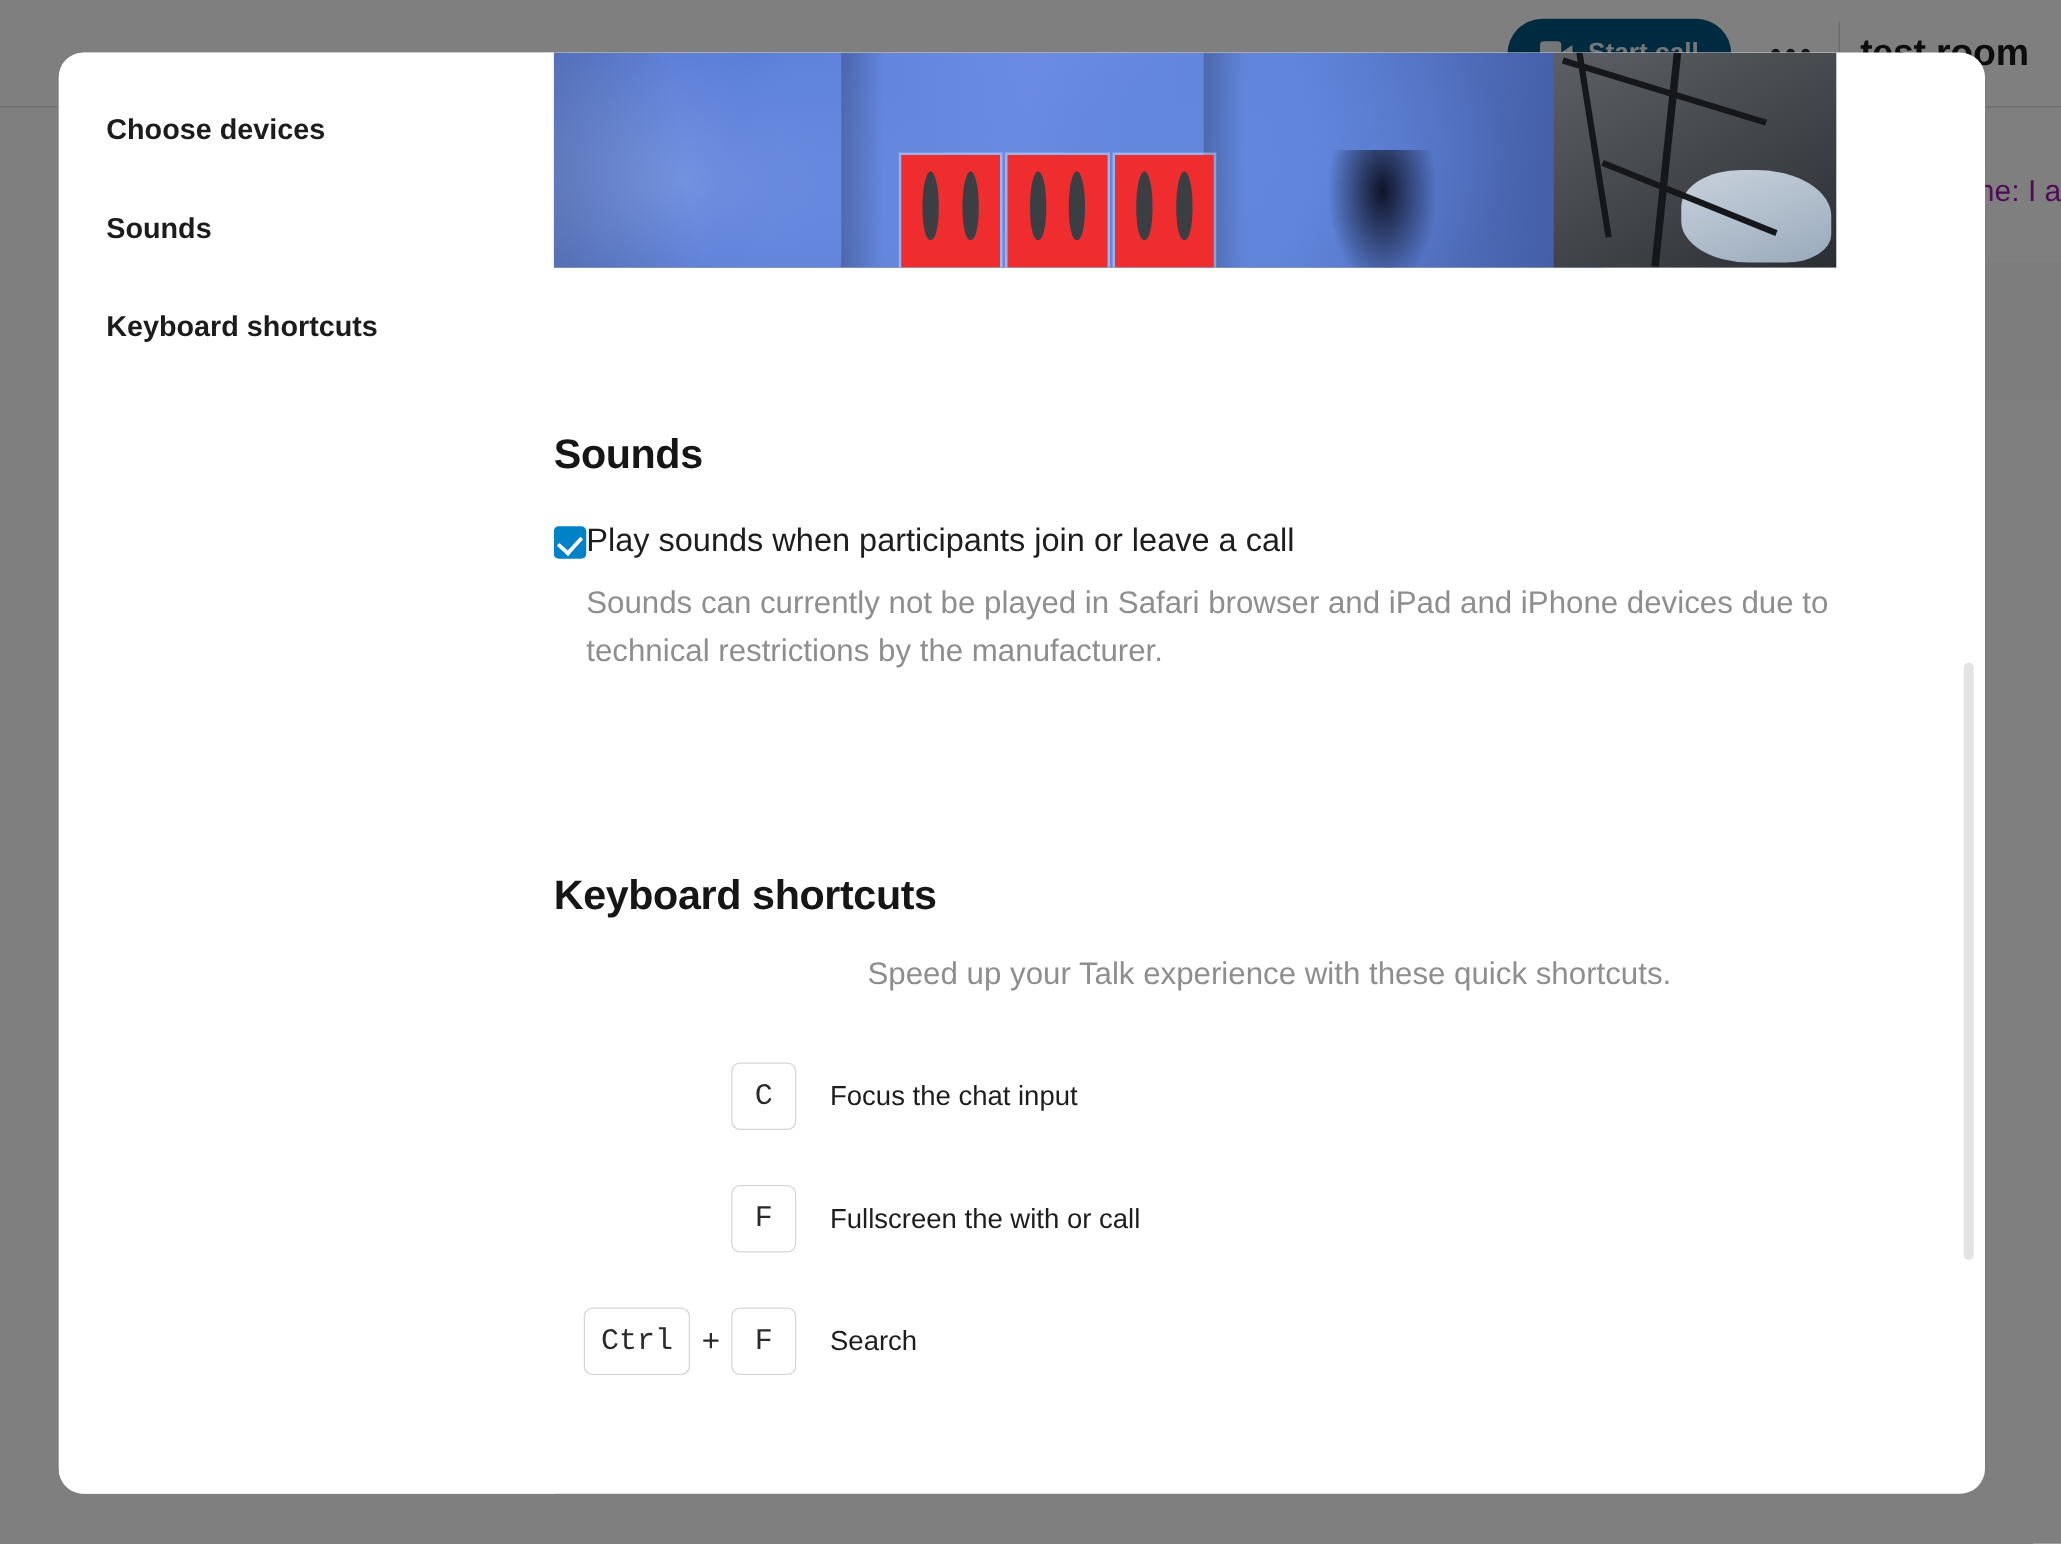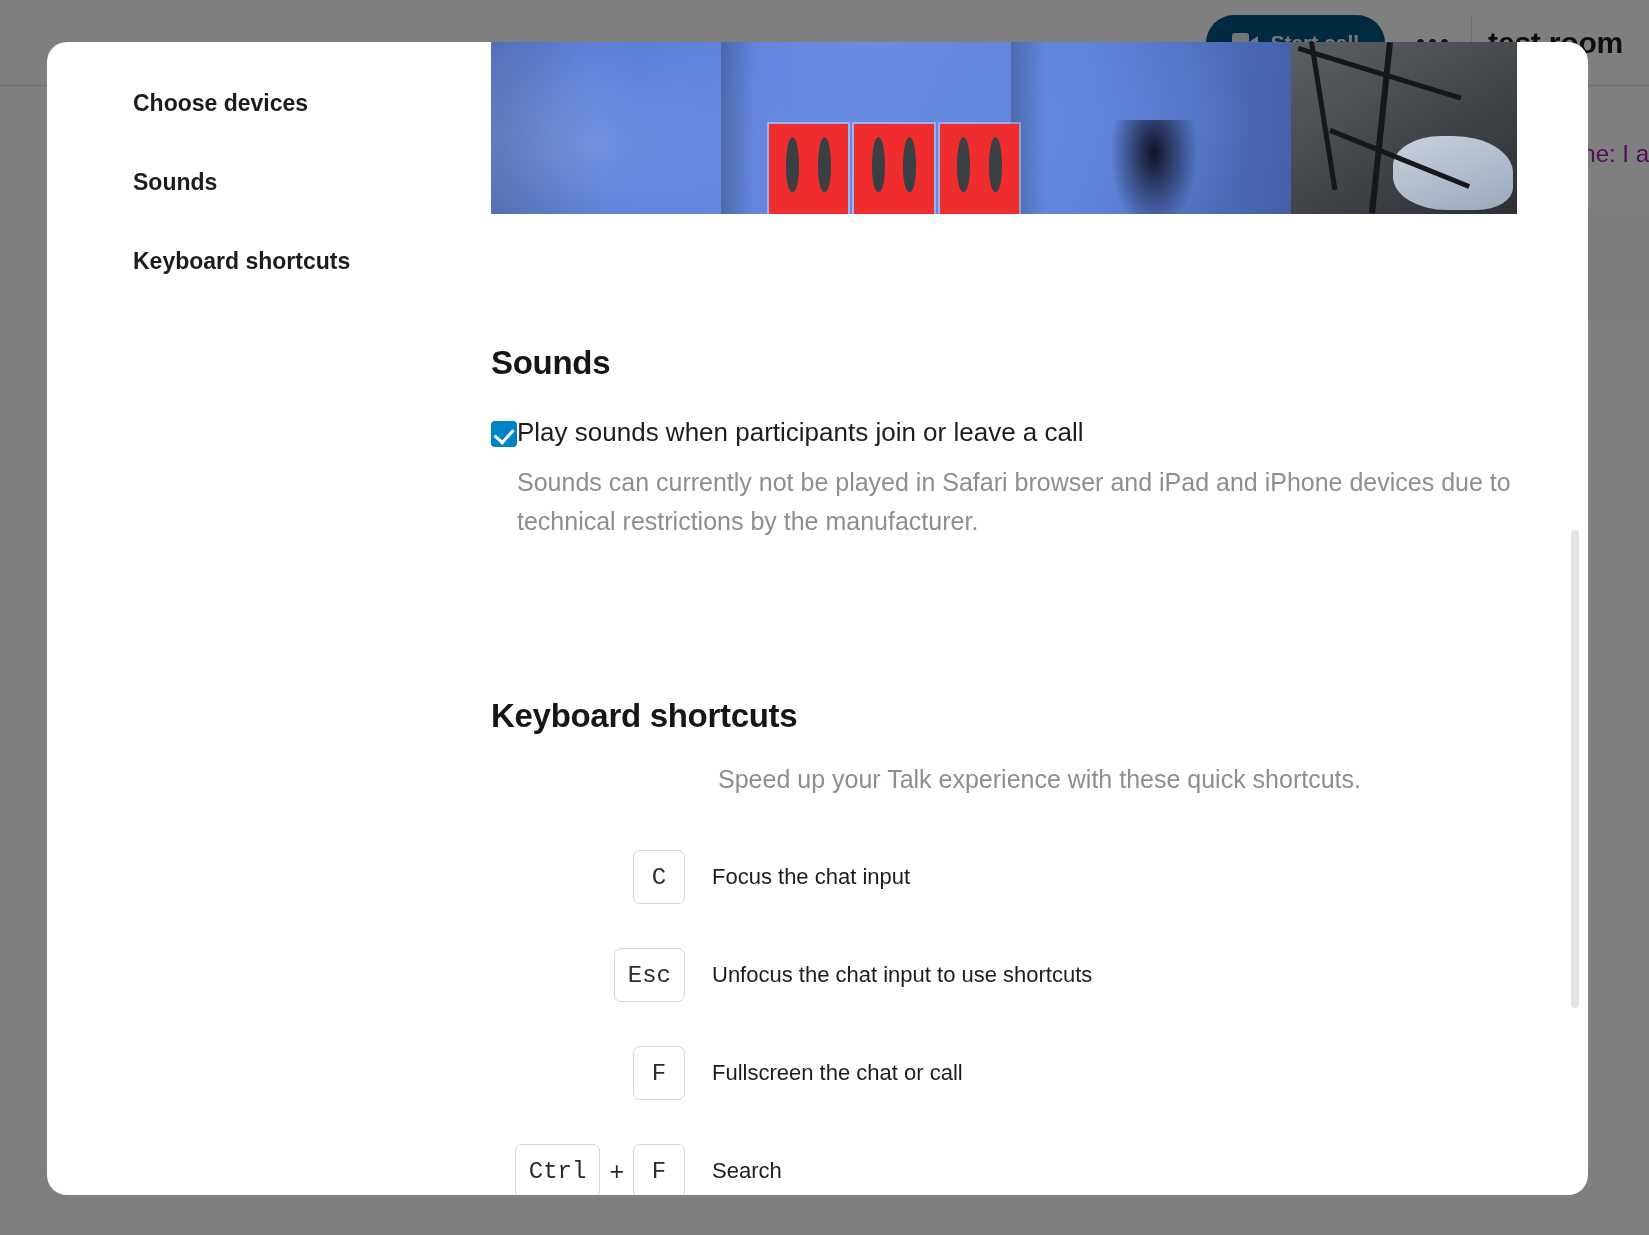--- a/index.html
+++ b/index.html
@@ -137,21 +137,20 @@
   #modal {
     position: absolute;
     left: 47px;
     top: 42px;
     width: 1541px;
     height: 1153px;
     background: #ffffff;
     border-radius: 20px;
     overflow: hidden;
     display: flex;
-    padding-left: 48px;
   }
 
   
   .modal-nav {
     width: 396px;
     flex: 0 0 396px;
     padding-top: 22px;
     background: #ffffff;
   }
   .nav-item {
@@ -451,32 +450,26 @@
 
         <p class="kb-subtitle" style="margin-top:26px;text-align:center;">Speed up your Talk experience with these quick shortcuts.</p>
 
         <div class="shortcut-row" style="margin-top:52px;">
           <div class="keys-col">
             <span class="kbd">C</span>
           </div>
           <span class="shortcut-desc">Focus the chat input</span>
         </div>
 
-        <div class="shortcut-row">
-          <div class="keys-col">
-            <span class="kbd">Esc</span>
-          </div>
-          <span class="shortcut-desc">Unfocus the chat input to use shortcuts</span>
-        </div>
 
         <div class="shortcut-row">
           <div class="keys-col">
             <span class="kbd">F</span>
           </div>
-          <span class="shortcut-desc">Fullscreen the chat or call</span>
+          <span class="shortcut-desc">Fullscreen the with or call</span>
         </div>
 
         <div class="shortcut-row">
           <div class="keys-col">
             <span class="kbd">Ctrl</span>
             <span class="kbd-plus">+</span>
             <span class="kbd">F</span>
           </div>
           <span class="shortcut-desc">Search</span>
         </div>

